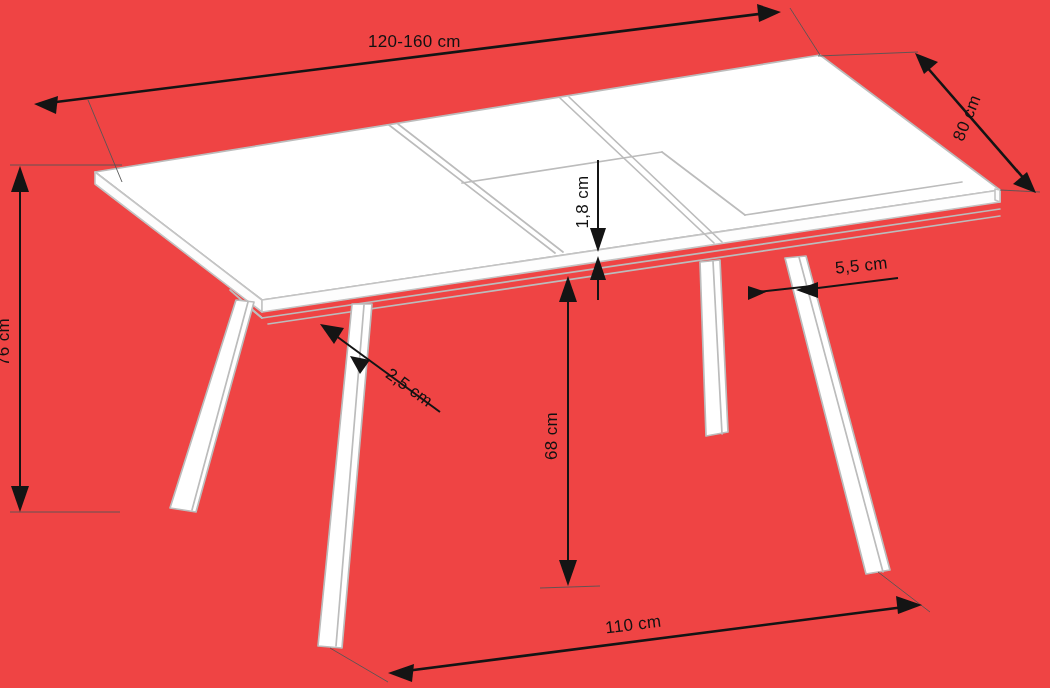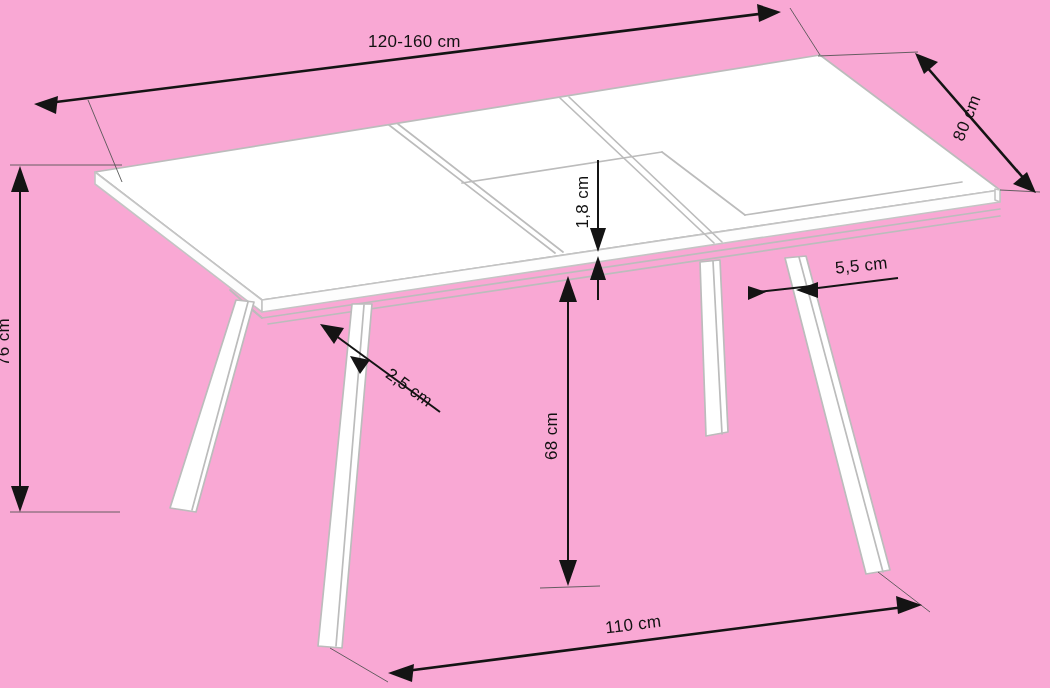--- a/index.html
+++ b/index.html
@@ -7,21 +7,21 @@
     padding: 0;
     background: #ffffff;
   }
   body {
     font-family: "Liberation Sans", sans-serif;
   }
   #stage {
     position: relative;
     width: 1050px;
     height: 688px;
-    background: #f9a8d4;
+    background: #ef4444;
     overflow: hidden;
   }
   #drawing {
     position: absolute;
     left: 0;
     top: 0;
     width: 1050px;
     height: 688px;
   }
   .furn-line {

